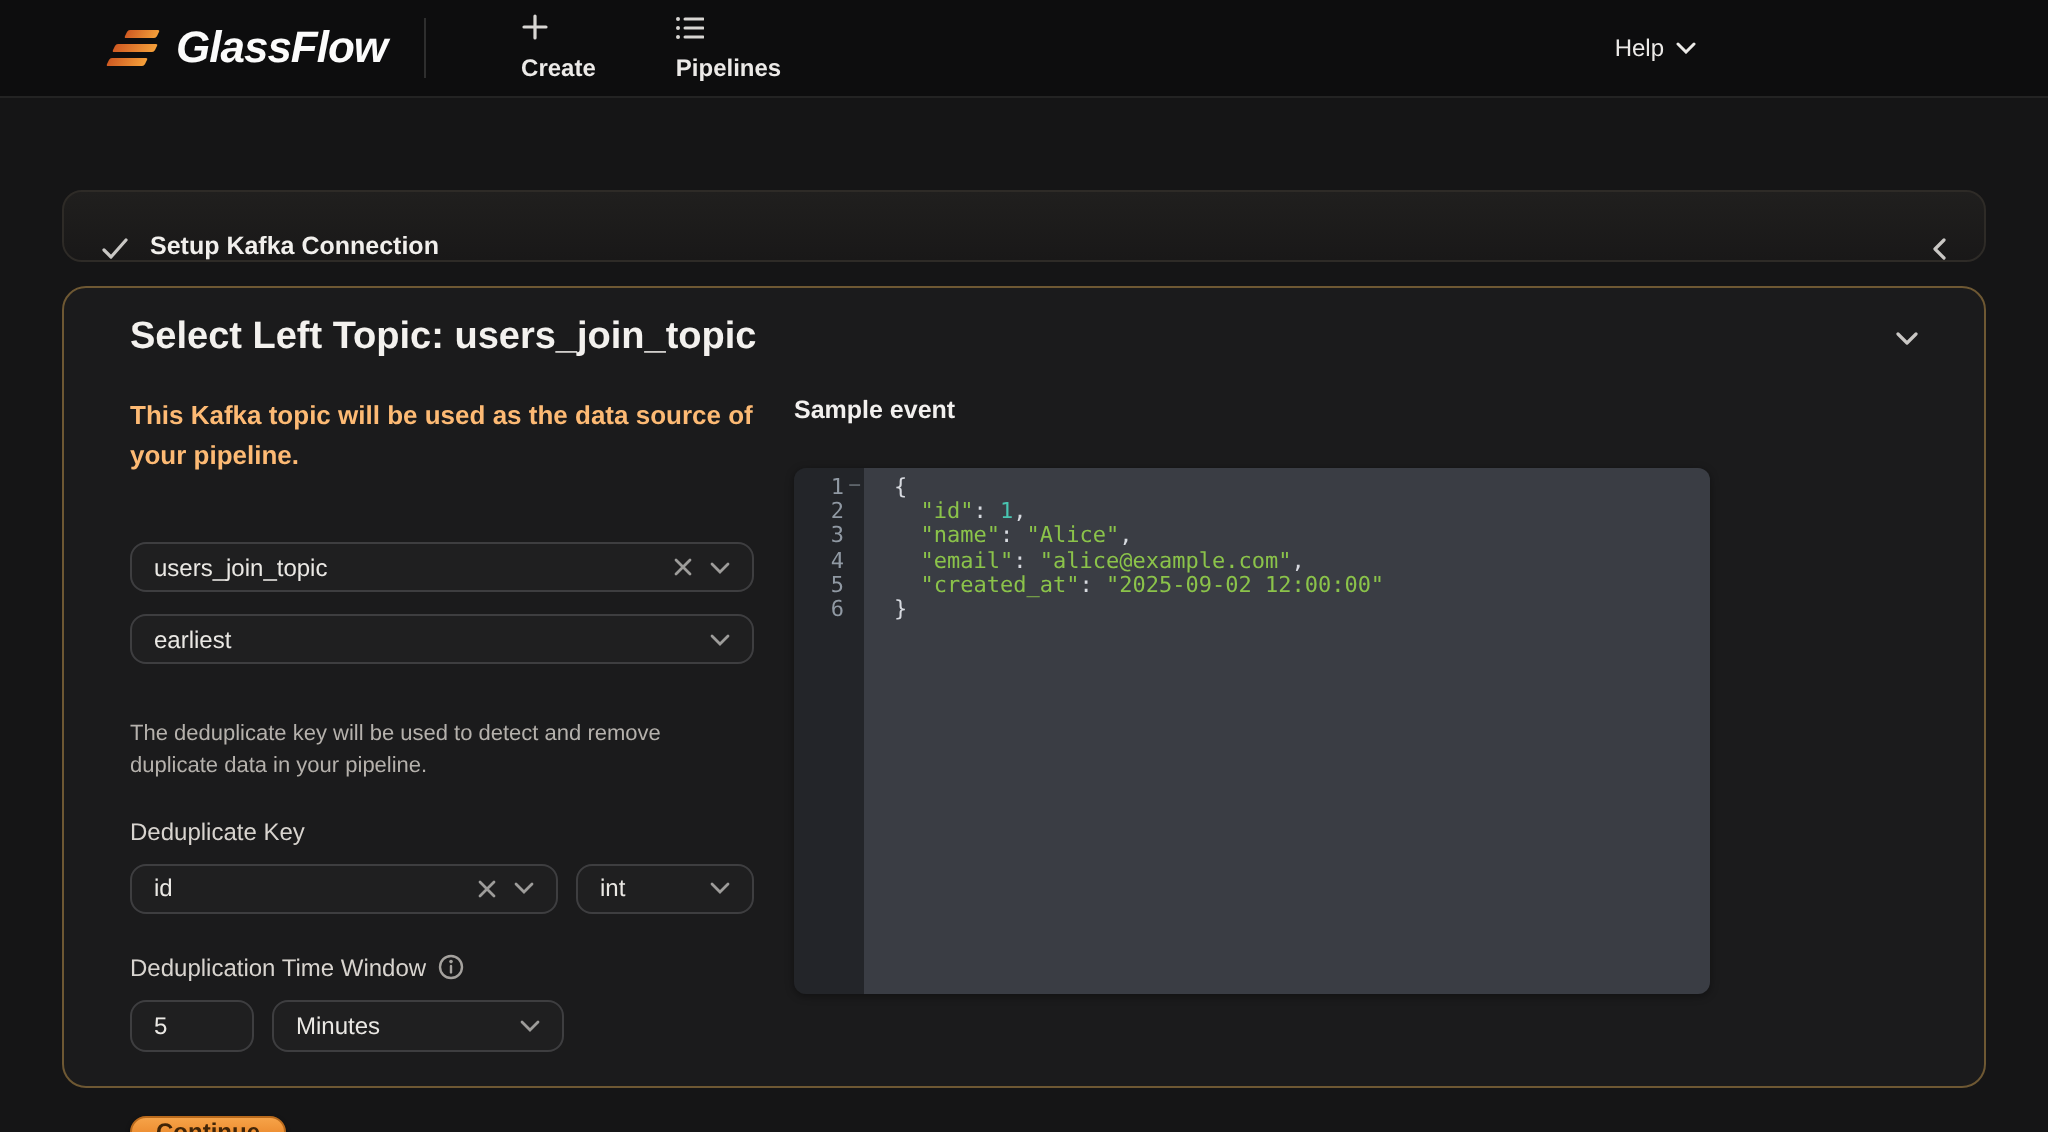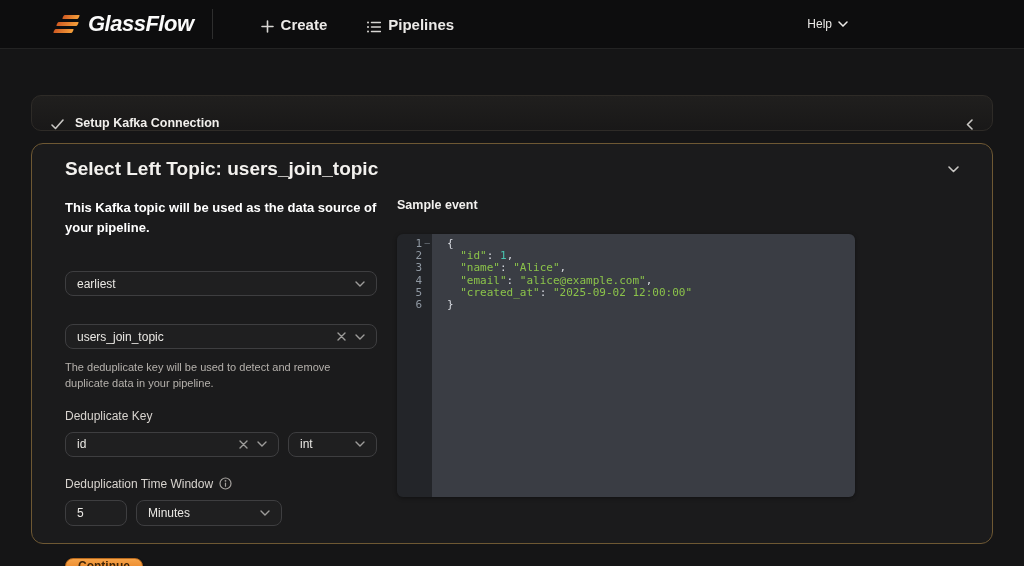--- a/index.html
+++ b/index.html
@@ -12,22 +12,22 @@
   .brand { display:flex; align-items:center; gap:7px; margin-left:30px; }
   .logo { position:relative; width:27px; height:21px; }
   .logo i { position:absolute; height:4px; border-radius:1px;
     background:linear-gradient(90deg,#cf5a22,#f5a03a); transform:skewX(-26deg); }
   .logo i:nth-child(1){ top:1px; left:9px; width:16px; }
   .logo i:nth-child(2){ top:8px; left:3px; width:21px; }
   .logo i:nth-child(3){ top:15px; left:0; width:19px; }
   .brand-text { font-size:22px; font-weight:700; font-style:italic; color:#fbfbfb; letter-spacing:-0.5px; }
   .hdr-divider { width:1px; height:30px; background:#2e2e2e; margin:0 48px 0 18px; }
   .nav { display:flex; align-items:center; gap:40px; }
-  .nav-item { display:flex; align-items:flex-end; gap:7px; font-size:15px; font-weight:600;
-    color:#eceae8; cursor:pointer; }
+  .nav-item { display:flex; align-items:flex-start; gap:7px; font-size:12px; font-weight:600;
+    color:#eceae8; cursor:pointer;flex-direction:column; }
   .nav-item svg { color:#d8d6d3; }
   .help { margin-left:auto; margin-right:152px; display:flex; align-items:center; gap:6px;
     font-size:12px; font-weight:400; color:#eceae8; cursor:pointer; }
 
   
   .main { padding:46px 31px 0; }
 
   .panel-collapsed { height:36px; background:linear-gradient(180deg,#201f1e,#191818);
     border:1px solid #2e2b27; border-radius:10px; display:flex; align-items:flex-end;
     gap:11px; padding:0 19px; cursor:pointer; }
@@ -36,21 +36,21 @@
 
   .panel-expanded { margin-top:12px; height:401px; background:#1b1b1c;
     border:1px solid #6e5833; border-radius:12px; padding:14px 33px 0; }
   .panel-header { display:flex; align-items:center; justify-content:space-between; cursor:pointer; }
   .panel-header .title { font-size:19px; font-weight:700; color:#f3f1ee; }
   .panel-header svg { color:#c9c7c4; }
 
   .panel-body { margin-top:18px; display:grid; grid-template-columns:312px 458px; column-gap:20px; }
 
   
-  .desc { font-size:13px; font-weight:600; line-height:1.5; color:#ffffff; margin-bottom:34px; }
+  .desc { font-size:13px; font-weight:600; line-height:1.5; color:#fdba74; margin-bottom:34px; }
   .sel { display:flex; align-items:center; height:25px; background:#1f1f20;
     border:1px solid #3e3e40; border-radius:8px; padding:0 11px; font-size:12px;
     color:#eae8e4; cursor:pointer; }
   .sel .icons { margin-left:auto; display:flex; align-items:center; gap:9px; color:#9d9c9a; }
   .mb11 { margin-bottom:11px; } .mb28 { margin-bottom:28px; }
   .hint { font-size:11px; line-height:1.45; color:#b5b1ac; margin-bottom:17px; }
   .field-label { display:flex; align-items:flex-start; gap:6px; font-size:12px;
     color:#d8d4cf; margin-bottom:9px; }
   .field-label svg { color:#a5a29e; }
   .row { display:flex; gap:9px; margin-bottom:20px; }
@@ -130,35 +130,35 @@
       <svg width="11" height="7" viewBox="0 0 11 7" fill="none" stroke="currentColor" stroke-width="1.6" stroke-linecap="round" stroke-linejoin="round">
           <path d="M1 1l4.5 4.5L10 1"></path>
         </svg>
     </div>
 
     <div class="panel-body">
 
       <div class="col-left">
         <p class="desc">This Kafka topic will be used as the data source of your pipeline.</p>
 
-        <div class="sel mb28">
-          <span>earliest</span>
-          <span class="icons">
-            <svg width="10" height="6" viewBox="0 0 10 6" fill="none" stroke="currentColor" stroke-width="1.4" stroke-linecap="round">
-                <path d="M1 1l4 4 4-4"></path>
-              </svg>
-          </span>
-        </div>
-
         <div class="sel mb11">
           <span>users_join_topic</span>
           <span class="icons">
             <svg width="9" height="9" viewBox="0 0 9 9" fill="none" stroke="currentColor" stroke-width="1.4" stroke-linecap="round">
                 <path d="M1 1l7 7M8 1L1 8"></path>
               </svg>
+            <svg width="10" height="6" viewBox="0 0 10 6" fill="none" stroke="currentColor" stroke-width="1.4" stroke-linecap="round">
+                <path d="M1 1l4 4 4-4"></path>
+              </svg>
+          </span>
+        </div>
+
+        <div class="sel mb28">
+          <span>earliest</span>
+          <span class="icons">
             <svg width="10" height="6" viewBox="0 0 10 6" fill="none" stroke="currentColor" stroke-width="1.4" stroke-linecap="round">
                 <path d="M1 1l4 4 4-4"></path>
               </svg>
           </span>
         </div>
 
         <p class="hint">The deduplicate key will be used to detect and remove duplicate data in your pipeline.</p>
 
         <div class="field-label">
           <span>Deduplicate Key</span>

